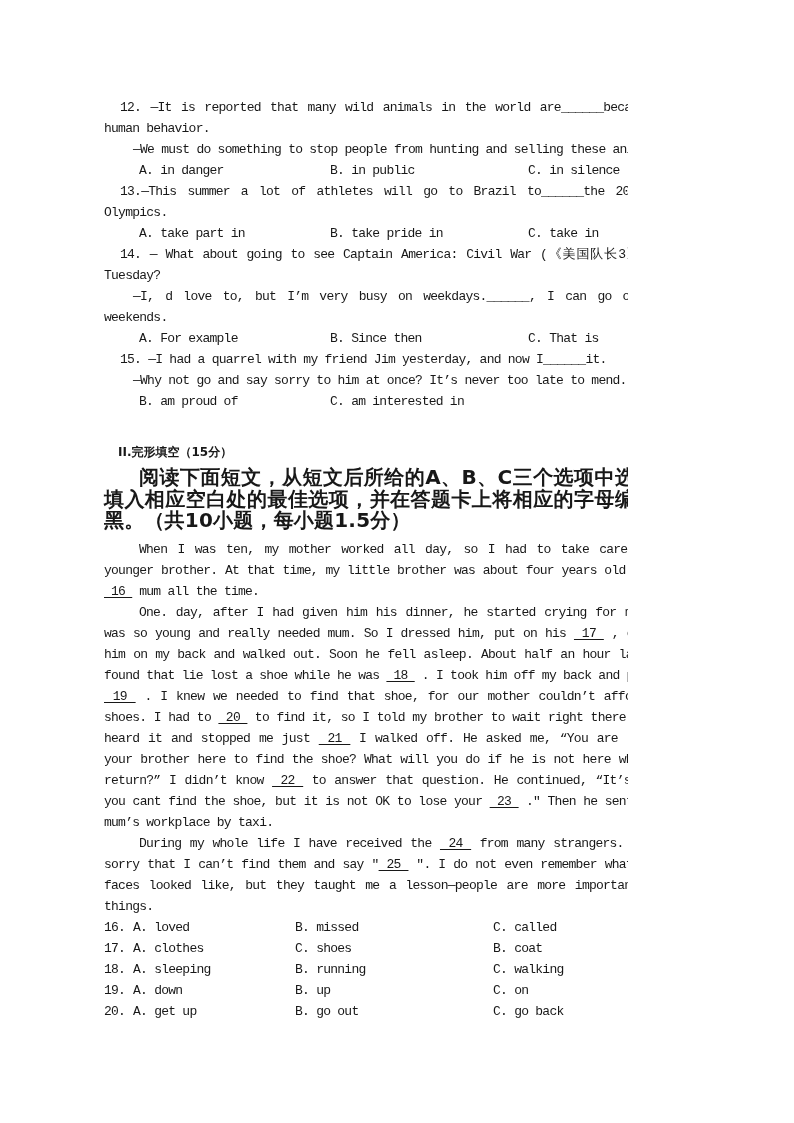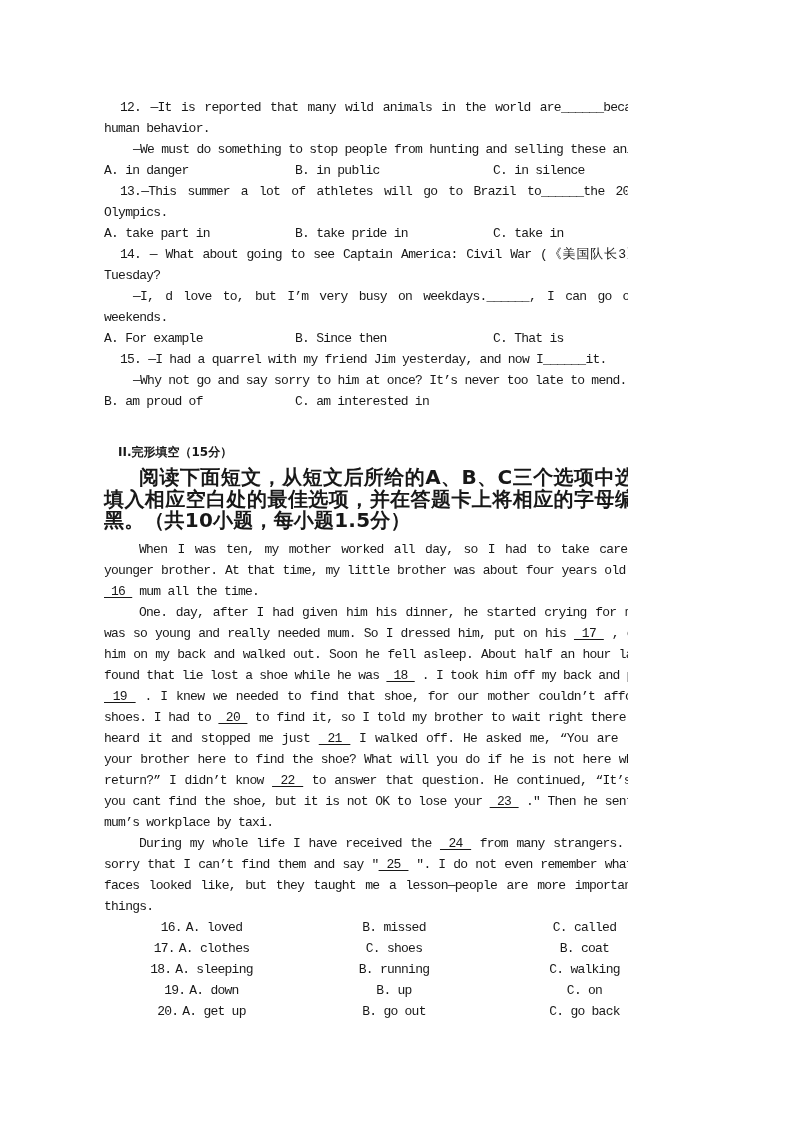--- a/index.html
+++ b/index.html
@@ -21,20 +21,21 @@
     left: 104px;
     top: 97px;
     width: 572px;
   }
   p { margin: 0; }
   .stem  { text-indent: 16px; text-align: justify; }
   .reply { text-indent: 29px; text-align: justify; }
   .opts {
     display: grid;
     grid-template-columns: 191px 198px auto;
+    margin-left: 35px;
   }
   .cloze-heading {
     font-family: "DejaVu Sans", "Liberation Sans", sans-serif;
     font-weight: 700;
     font-size: 12px;
     letter-spacing: 0;
     line-height: 24px;
     margin-top: 28px;
     margin-left: 14px;
   }
@@ -47,21 +48,20 @@
     text-indent: 35px;
     text-align: justify;
     margin-top: 3px;
   }
   .passage { margin-top: 7px; }
   .passage p { text-indent: 35px; text-align: justify; }
   .blank { text-decoration: underline; text-underline-offset: 2px; }
   .cloze-row {
     display: grid;
     grid-template-columns: 191px 198px auto;
-    text-align: center;
   }
   .cnum { display: inline-block; width: 29px; }
 </style>
 </head>
 <body>
 
 <div class="page">
   <div class="content">
 
     <div>

